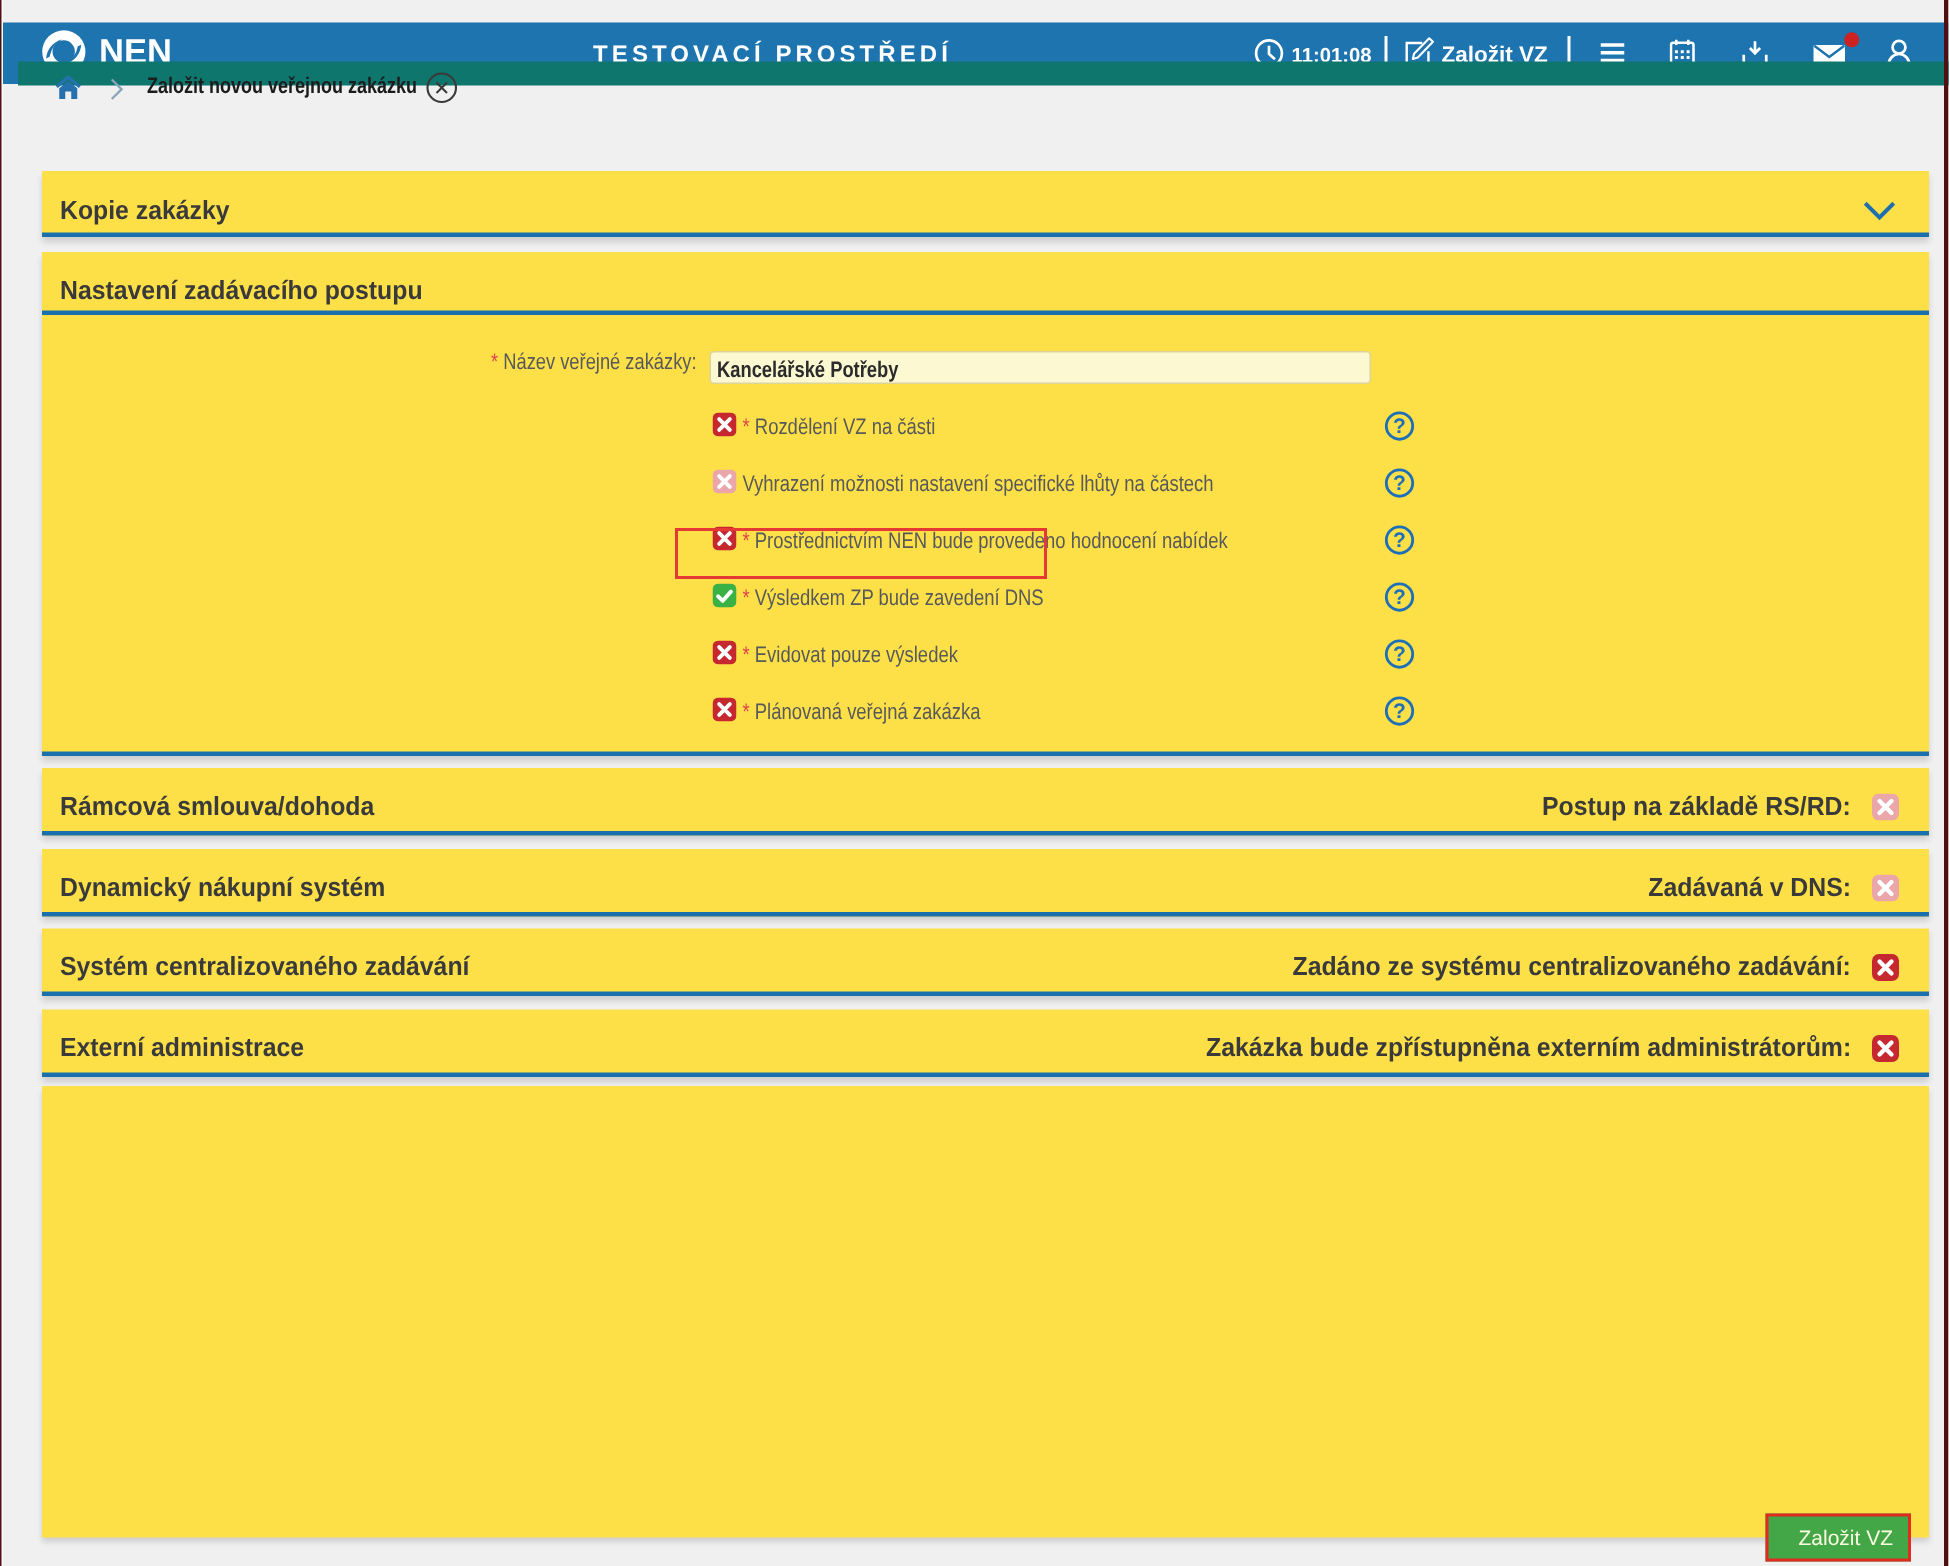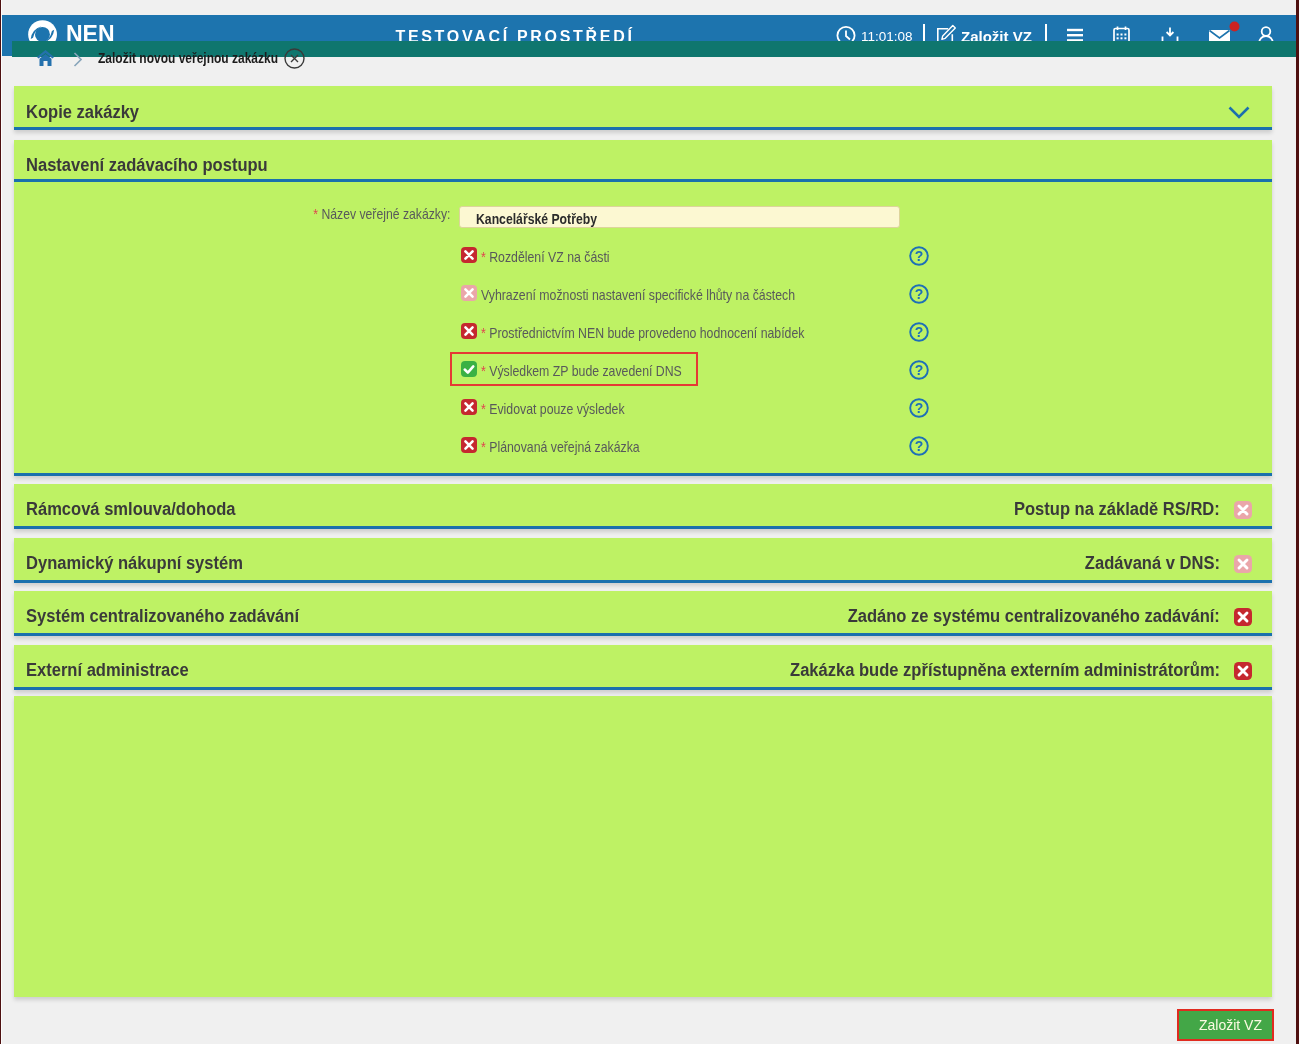--- a/index.html
+++ b/index.html
@@ -7,43 +7,43 @@
 .edge{position:absolute;top:0;bottom:0;width:3px;background:#4e1010;z-index:50;}
 .edge.l{left:0;width:2px;border-right:1px solid #fdfdfd;}
 .edge.r{right:0;}
 
 #hdr{position:absolute;left:0;top:0;width:1299px;height:41px;background:#1d74ae;color:#fff;margin-top:15px;}
 #logo{position:absolute;left:27px;top:4px;}
 #nen{position:absolute;left:66px;top:6px;font-size:23px;font-weight:bold;color:#fff;}
 #zad{position:absolute;left:123px;top:26px;font-size:14px;color:#fff;}
 #title{position:absolute;left:395px;top:13px;width:240px;text-align:center;font-size:16px;font-weight:bold;letter-spacing:2.7px;color:#fff;white-space:nowrap;}
 .hicon{position:absolute;top:0;height:41px;display:flex;align-items:center;justify-content:center;}
-#time{position:absolute;left:861px;top:14px;font-size:13.5px;color:#fff;}
+#time{position:absolute;left:861px;top:14px;font-size:13.5px;color:#fff;font-weight:bold;}
 .vdiv{position:absolute;top:9px;width:2px;height:24px;background:#fff;}
 #zvz{position:absolute;left:961px;top:13px;font-size:15px;font-weight:bold;color:#fff;}
 
 #bc{position:absolute;left:12px;top:41px;width:1299px;height:16px;background:#0f766e;}
 #bctext{position:absolute;left:86px;top:8px;font-size:15px;font-weight:bold;color:#1c1c1c;transform:scaleX(0.80);transform-origin:0 50%;white-space:nowrap;}
 
-.panel{position:absolute;left:14px;width:1258px;background:#bef264;border-bottom:3px solid #1a70ad;box-shadow:0 3px 4px rgba(0,0,0,0.14);}
+.panel{position:absolute;left:28px;width:1258px;background:#fde047;border-bottom:3px solid #1a70ad;box-shadow:0 3px 4px rgba(0,0,0,0.14);margin-top:28px;}
 .ptitle{position:absolute;left:12px;top:15px;font-size:17.5px;font-weight:bold;color:#3a3a3a;white-space:nowrap;transform:scaleX(0.945);transform-origin:0 50%;}
 .plabel{position:absolute;right:52px;top:15px;font-size:17.5px;font-weight:bold;color:#3a3a3a;white-space:nowrap;transform:scaleX(0.945);transform-origin:100% 50%;}
 .pright-x{position:absolute;right:20px;top:17px;}
 #p1{top:86px;height:44px;}
 #p1 .ptitle{top:16px;}
 #p2{top:140px;height:336px;}
 #p2 .underline{position:absolute;left:0;top:39px;width:1258px;height:3px;background:#1a70ad;}
 .sp1{top:484px;height:45px;padding-left:27px;}
 .sp2{top:538px;height:45px;}
 .sp3{top:591px;height:45px;}
 .sp4{top:645px;height:45px;padding-left:12px;}
 #pbig{top:696px;height:301px;border-bottom:none;}
 
 #lbl-nazev{position:absolute;right:822px;top:64.5px;font-size:15px;color:#58595b;white-space:nowrap;transform:scaleX(0.814);transform-origin:100% 50%;}
-#inp{position:absolute;left:445px;top:66px;width:441px;height:22px;background:#fcf8d2;border:1px solid #ddd49b;border-radius:3px;font-size:15px;font-weight:bold;color:#2b2b2b;padding:2px 8px 0 16px;line-height:19px;}
+#inp{position:absolute;left:445px;top:66px;width:441px;height:22px;background:#fcf8d2;border:1px solid #ddd49b;border-radius:3px;font-size:15px;font-weight:bold;color:#2b2b2b;padding:2px 8px 0 4px;line-height:19px;}
 #inp span{display:inline-block;transform:scaleX(0.815);transform-origin:0 50%;white-space:nowrap;}
 .row{position:absolute;left:445px;height:38px;}
 .ric{position:absolute;left:2px;top:10px;}
 .rlbl{position:absolute;left:22px;top:11px;font-size:15px;color:#58595b;white-space:nowrap;transform:scaleX(0.82);transform-origin:0 50%;}
 .ast{color:#e0434f;}
 .qm{position:absolute;left:450px;top:9px;}
 #redbox{position:absolute;left:450px;top:352px;width:248px;height:34px;border:2px solid #e53935;}
 
 #btn{position:absolute;left:1177px;top:1009px;width:97px;height:32px;background:#43a747;border:2px solid #e02b20;color:#fbfbe2;font-size:14px;text-align:center;line-height:29px;padding-left:10px;}
 </style></head>

